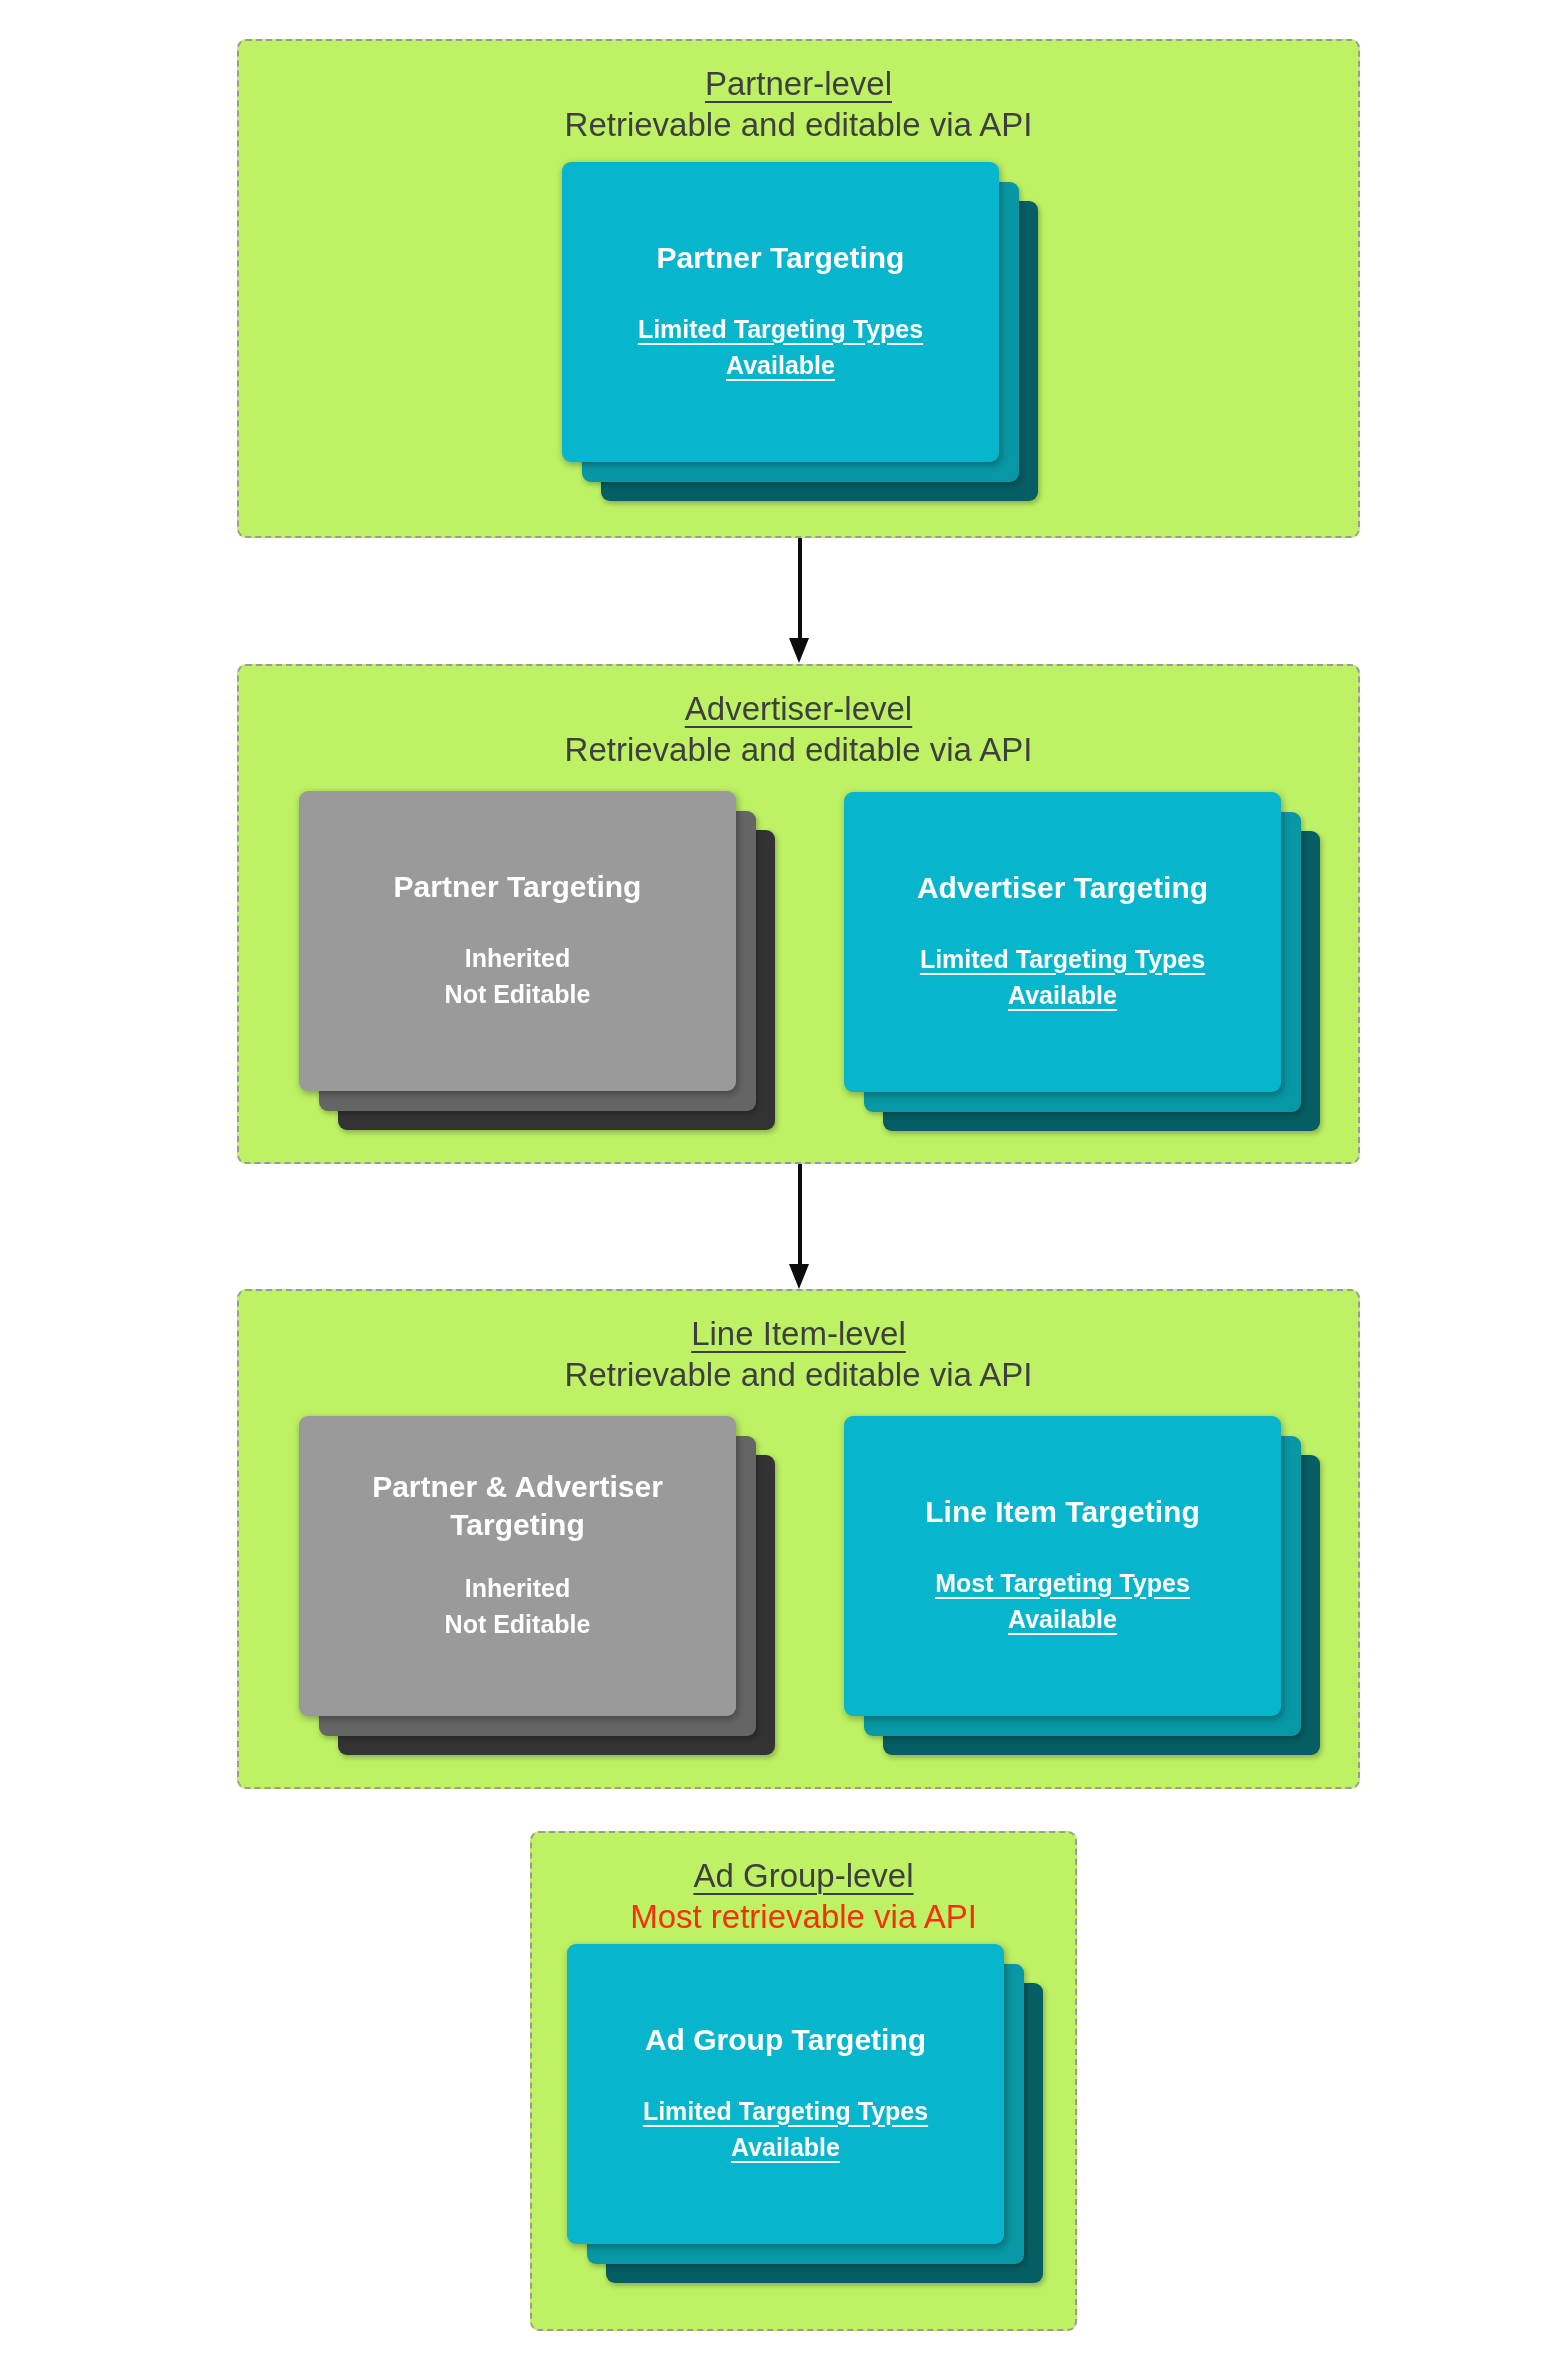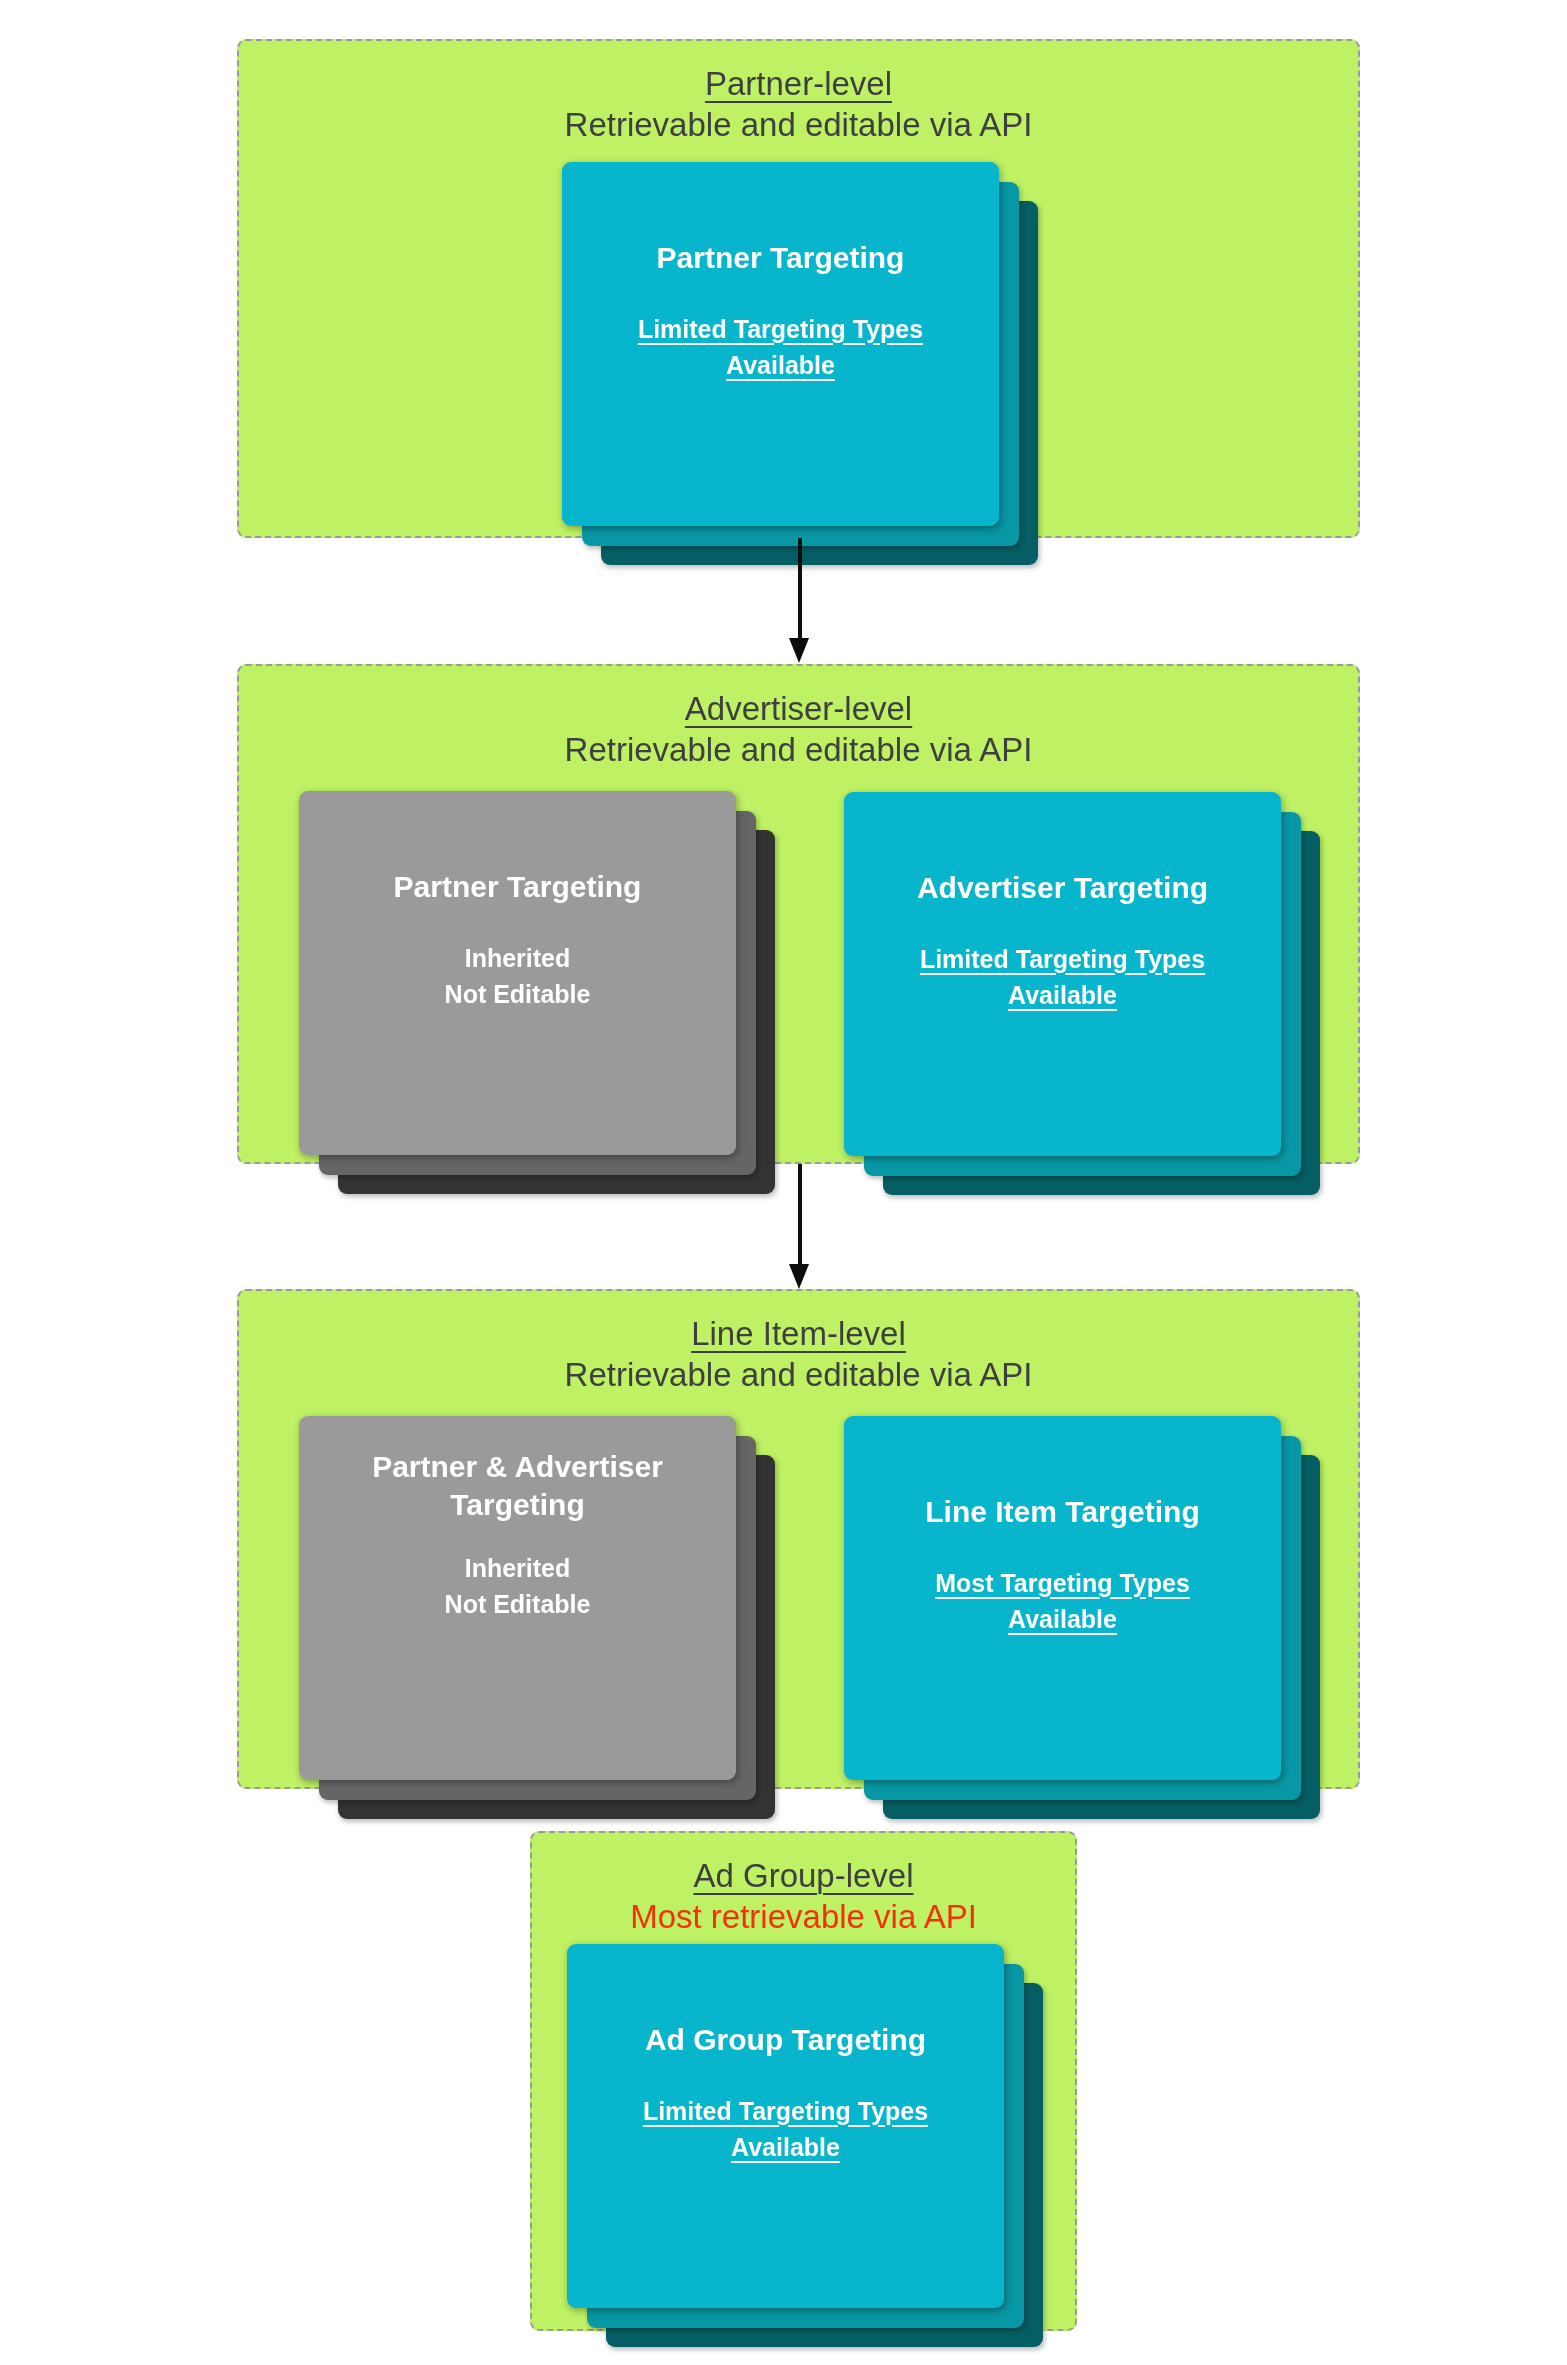--- a/index.html
+++ b/index.html
@@ -32,42 +32,42 @@
     font-weight: normal;
     color: var(--heading, #3f3f3f);
     line-height: 1.25;
   }
   .heading-subtitle.red { color: var(--red, #f5310d); }
 
   
   .stack { position: absolute; width: 476px; height: 339px; }
   .layer {
     position: absolute;
-    width: 437px; height: 364px;
+    width: 437px; height: 300px;
     border-radius: 9px;
   }
   .layer.back  { left: 39px; top: 39px; box-shadow: 1.8px 2.7px 5.4px rgba(0,0,0,0.25); }
   .layer.mid   { left: 19.6px; top: 19.6px; box-shadow: 1.8px 2.7px 5.4px rgba(0,0,0,0.25); }
   .layer.front { left: 0;    top: 0;    box-shadow: 1.8px 2.7px 7.1px rgba(0,0,0,0.30); text-align: center; }
 
   .stack.teal .layer.back  { background: var(--teal-back,  #055e63); }
   .stack.teal .layer.mid   { background: var(--teal-mid,   #0897a4); }
   .stack.teal .layer.front { background: var(--teal-front, #07b6cd); }
   .stack.gray .layer.back  { background: var(--gray-back,  #333333); }
   .stack.gray .layer.mid   { background: var(--gray-mid,   #656565); }
   .stack.gray .layer.front { background: var(--gray-front, #9a9a9a); }
 
   .card-title {
     margin: 77px 18px 0 18px;
     font-size: 30px;
     font-weight: bold;
     color: #ffffff;
     line-height: 1.25;
   }
-  .stack.tall-title .card-title { margin-top: 32px; }
+  .stack.tall-title .card-title { margin-top: 52px; }
   .card-body {
     margin: 34px 18px 0 18px;
     font-size: 25px;
     font-weight: bold;
     color: #ffffff;
     line-height: 1.45;
     white-space: pre-line;
   }
   .stack.tall-title .card-body { margin-top: 27px; }
   .card-body.underlined {

